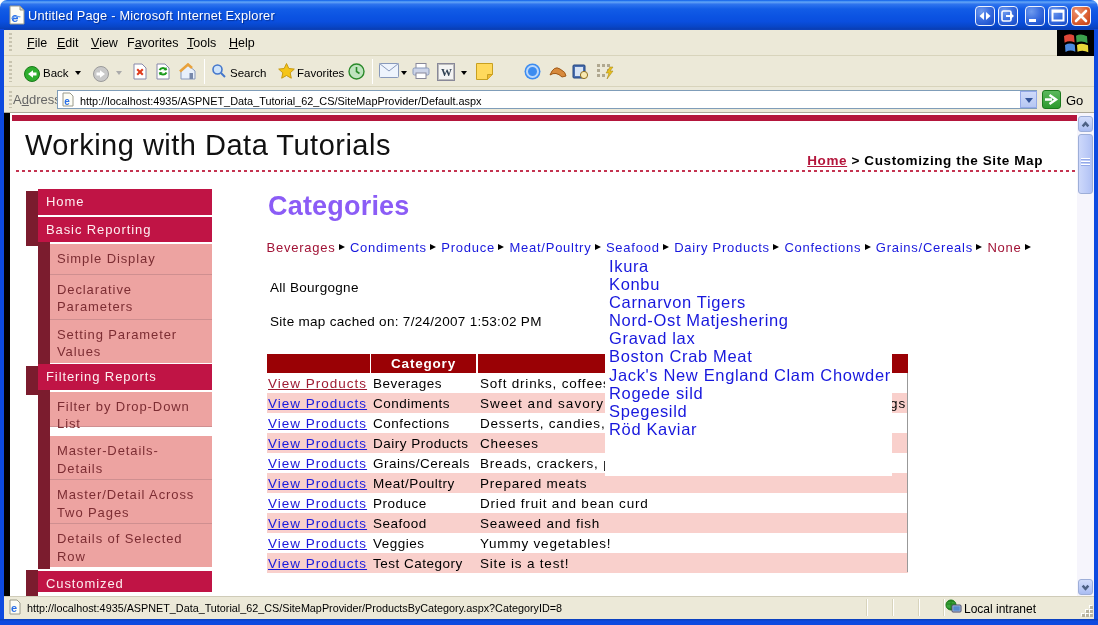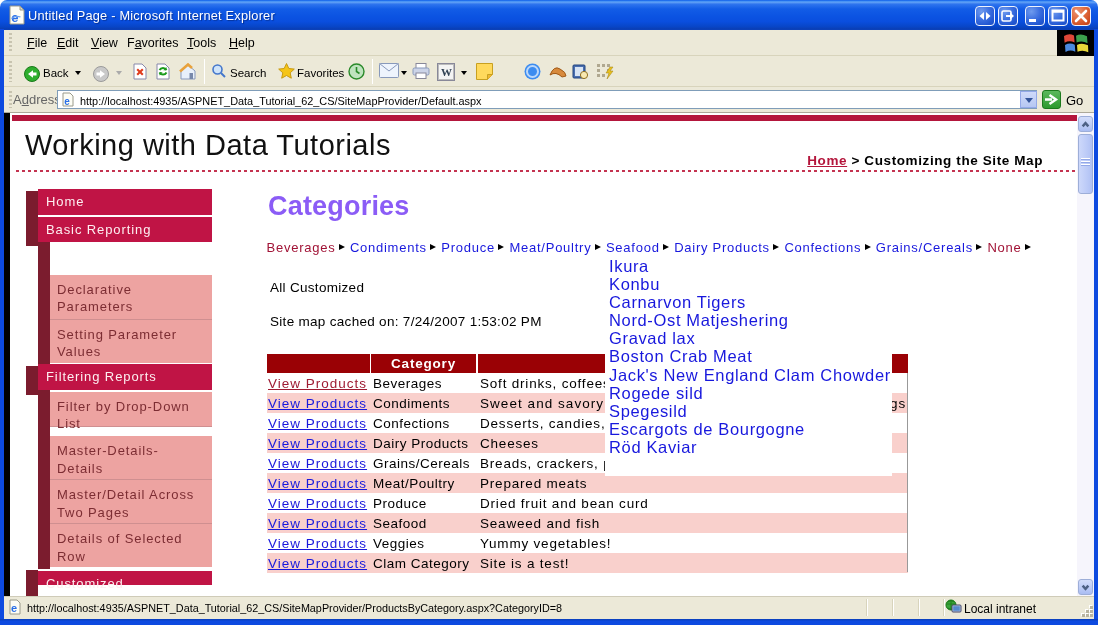--- a/index.html
+++ b/index.html
@@ -284,35 +284,36 @@
  <div class="abs" id="redbar"></div>
  <div class="abs" id="pagehead">Working with Data Tutorials</div>
  <div class="abs" id="crumb"><a href="#h">Home</a> &gt; Customizing the Site Map</div>
  <div class="abs" id="dashline"></div>
 
  <div class="abs nav1tab" style="top:78px;height:28px"></div>
  <div class="abs nav1" style="top:76px;height:26px">Home</div>
  <div class="abs nav1tab" style="top:105px;height:28px"></div>
  <div class="abs nav1" style="top:103.5px;height:25.5px">Basic Reporting</div>
  <div class="abs nav2strip" style="top:129px;height:122px"></div>
+ <div class="abs nav2" style="top:130.5px;height:31px">Simple Display</div>
  <div class="abs nav2" style="top:161.5px;height:45px">Declarative Parameters</div>
  <div class="abs nav2" style="top:206.5px;height:43px;border-bottom:none">Setting Parameter Values</div>
  <div class="abs nav1tab" style="top:252.5px;height:29px"></div>
  <div class="abs nav1" style="top:251px;height:26px">Filtering Reports</div>
  <div class="abs nav2strip" style="top:277px;height:179px"></div>
  <div class="abs nav2" style="top:278.5px;height:35px">Filter by Drop-Down List</div>
  <div class="abs nav2" style="top:323px;height:44px">Master-Details-<br>Details</div>
  <div class="abs nav2" style="top:367px;height:44px">Master/Detail Across Two Pages</div>
  <div class="abs nav2" style="top:411px;height:42.5px;border-bottom:none">Details of Selected Row</div>
  <div class="abs nav1tab" style="top:456.5px;height:27px"></div>
- <div class="abs nav1" style="top:458px;height:14px">Customized</div>
+ <div class="abs nav1" style="top:458px;height:21px">Customized</div>
 
  <div class="abs" id="h1">Categories</div>
  <div class="abs" id="catmenu"><span class="mi sel">Beverages</span><span class="arr"></span><span class="mi">Condiments</span><span class="arr"></span><span class="mi">Produce</span><span class="arr"></span><span class="mi">Meat/Poultry</span><span class="arr"></span><span class="mi">Seafood</span><span class="arr"></span><span class="mi">Dairy Products</span><span class="arr"></span><span class="mi">Confections</span><span class="arr"></span><span class="mi">Grains/Cereals</span><span class="arr"></span><span class="mi sel">None</span><span class="arr"></span></div>
- <div class="abs" id="allcats">All Customized</div>
+ <div class="abs" id="allcats">All Bourgogne</div>
  <div class="abs" id="cachedon">Site map cached on: 7/24/2007 1:53:02 PM</div>
 
  <div class="abs" id="tbl">
   <div class="hdr" style="left:0;width:102.5px"></div>
   <div class="hdr" style="left:104px;width:105px"></div>
   <div class="hdr" style="left:210.5px;width:430.5px"></div>
   <div class="hdrtext">Category</div>
   <div class="row" style="top:19px">
         <a class="c1 vis" href="#a">View Products</a>
         <span class="c2">Beverages</span>
@@ -353,37 +354,36 @@
         <span class="c2">Seafood</span>
         <span class="c3">Seaweed and fish</span>
       </div>
   <div class="row" style="top:179px">
         <a class="c1" href="#a">View Products</a>
         <span class="c2">Veggies</span>
         <span class="c3">Yummy vegetables!</span>
       </div>
   <div class="row pink" style="top:199px">
         <a class="c1" href="#a">View Products</a>
-        <span class="c2">Clam Category</span>
+        <span class="c2">Test Category</span>
         <span class="c3">Site is a test!</span>
       </div>
   <div id="rightline"></div>
  </div>
 
  <div class="abs" id="popup">
   <div>Ikura</div>
       <div>Konbu</div>
       <div>Carnarvon Tigers</div>
       <div>Nord-Ost Matjeshering</div>
       <div>Gravad lax</div>
       <div>Boston Crab Meat</div>
       <div>Jack's New England Clam Chowder</div>
   <div>Rogede sild</div>
       <div>Spegesild</div>
-      <div>Escargots de Bourgogne</div>
       <div>Röd Kaviar</div>
  </div>
  </div>
 
 <div class="abs" id="scroll">
  <div class="sbtn" style="top:3px"></div>
  <div class="sbtn" style="top:466px"></div>
  <div id="sthumb"></div>
  <svg class="sarrow" style="top:7px" width="9" height="8">
       <path d="M4.5 1.2 L8.3 5.4 L6.4 7.2 L4.5 5 L2.6 7.2 L0.7 5.4 z" fill="#4d6185"></path>

